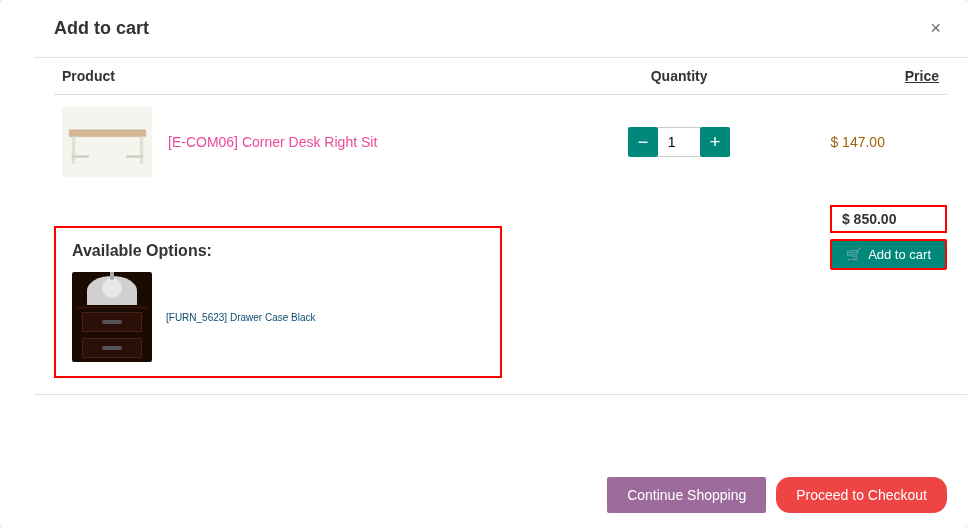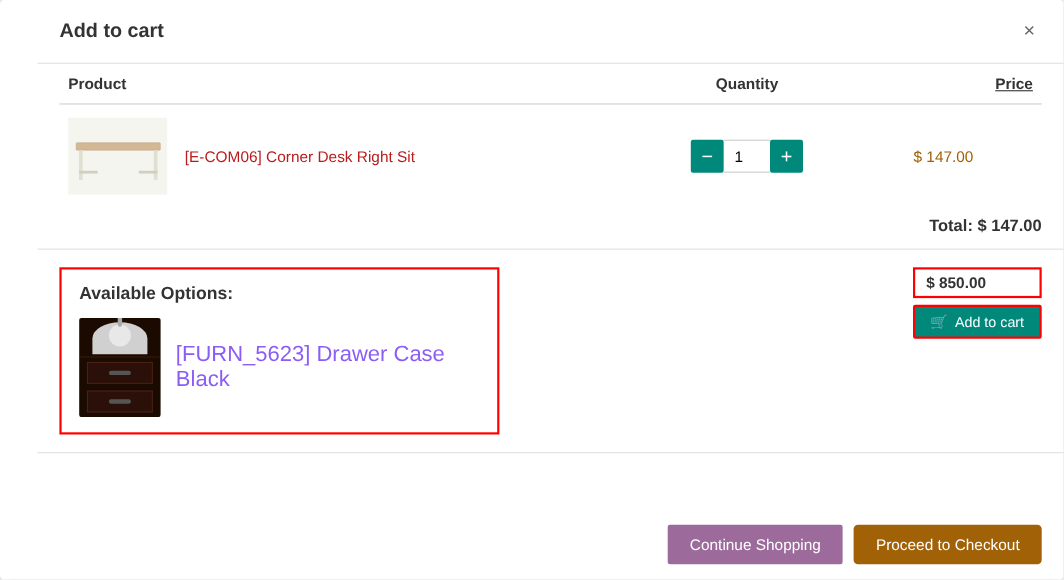--- a/index.html
+++ b/index.html
@@ -77,21 +77,21 @@
       align-items: center;
       justify-content: center;
       overflow: hidden;
     }
     .desk-svg {
       width: 85px;
       height: 65px;
     }
     .product-name {
       font-size: 14px;
-      color: #b91c1c;
+      color: #ec4899;
       padding-left: 16px;
     }
     .qty-control {
       display: flex;
       align-items: center;
       justify-content: center;
       gap: 0;
     }
     .qty-btn {
       background: #00897b;
@@ -133,22 +133,23 @@
     .options-section {
       padding: 16px 20px;
       display: flex;
       align-items: flex-start;
       border-bottom: 1px solid #e0e0e0;
       gap: 20px;
     }
     .options-box {
       border: 2px solid red;
       padding: 14px 16px;
-      width: 400px;
+      width: 448px;
       min-height: 130px;
+      margin-top: 21px;
     }
     .options-title {
       font-size: 16px;
       font-weight: bold;
       color: #333;
       margin-bottom: 12px;
     }
     .option-item {
       display: flex;
       align-items: center;
@@ -160,22 +161,22 @@
       background: #1a0a00;
       border-radius: 2px;
       position: relative;
       display: flex;
       flex-direction: column;
       align-items: center;
       justify-content: flex-start;
       overflow: hidden;
     }
     .option-name {
-      font-size: 20px;
-      color: #8b5cf6;
+      font-size: 10px;
+      color: #0c4a6e;
     }
     .option-price-area {
       margin-left: auto;
       display: flex;
       flex-direction: column;
       gap: 6px;
     }
     .option-price {
       font-size: 14px;
       font-weight: bold;
@@ -208,27 +209,27 @@
     .btn-continue {
       background: #9c6b9c;
       color: white;
       border: none;
       padding: 10px 20px;
       font-size: 14px;
       cursor: pointer;
       border-radius: 2px;
     }
     .btn-checkout {
-      background: #a16207;
+      background: #ef4444;
       color: white;
       border: none;
       padding: 10px 20px;
       font-size: 14px;
       cursor: pointer;
-      border-radius: 4px;
+      border-radius: 14px;
     }
 
     .spacer { flex: 1; }
   </style>
 </head>
 <body>
 
 <div class="modal">
 
   <div class="modal-header">
@@ -270,23 +271,20 @@
               <button class="qty-btn">−</button>
               <input class="qty-input" type="number" value="1" min="1" style="">
               <button class="qty-btn">+</button>
             </div>
           </td>
           <td class="price-cell">$ 147.00</td>
         </tr>
       </tbody>
     </table>
   </div>
-  <div class="total-row">
-    <span>Total: $ 147.00</span>
-  </div>
 
   <div class="options-section">
     <div class="options-box">
       <div class="options-title">Available Options:</div>
       <div class="option-item">
 
         <div class="drawer-img">
 
           <div style="width:50px;height:30px;background:#d0d0d0;border-radius:50% 50% 0 0;margin-top:4px;position:relative;z-index:2;">
             <div style="width:20px;height:20px;background:#e8e8e8;border-radius:50%;position:absolute;top:2px;left:50%;transform:translateX(-50%);"></div>

